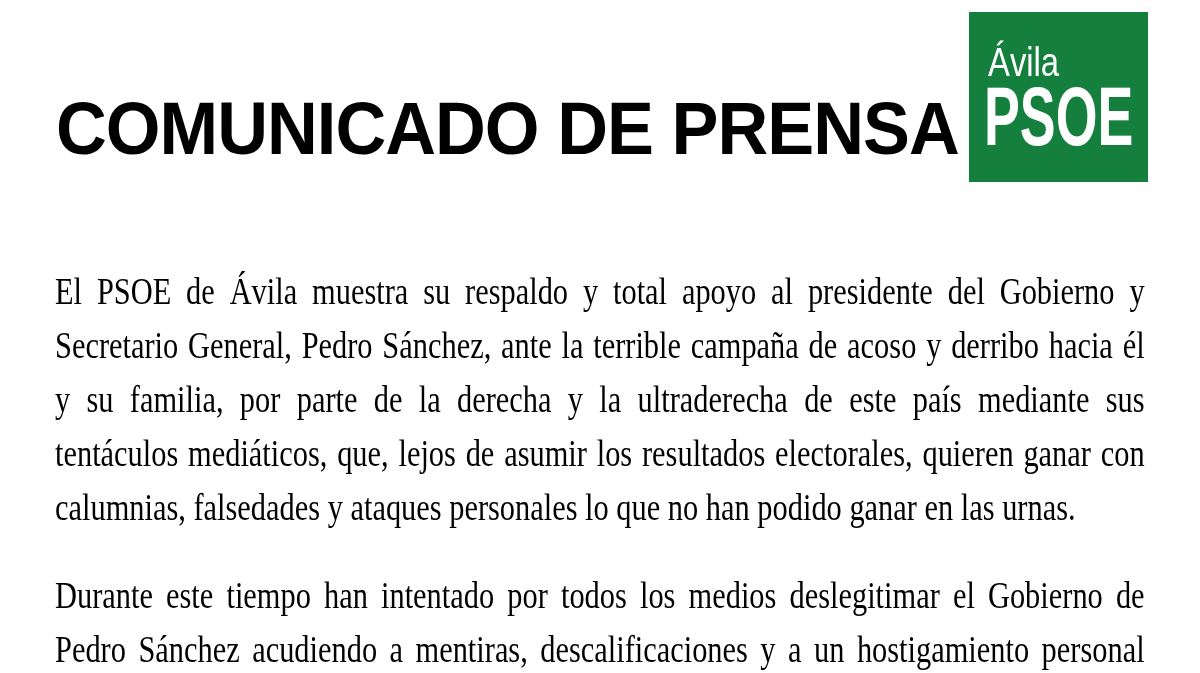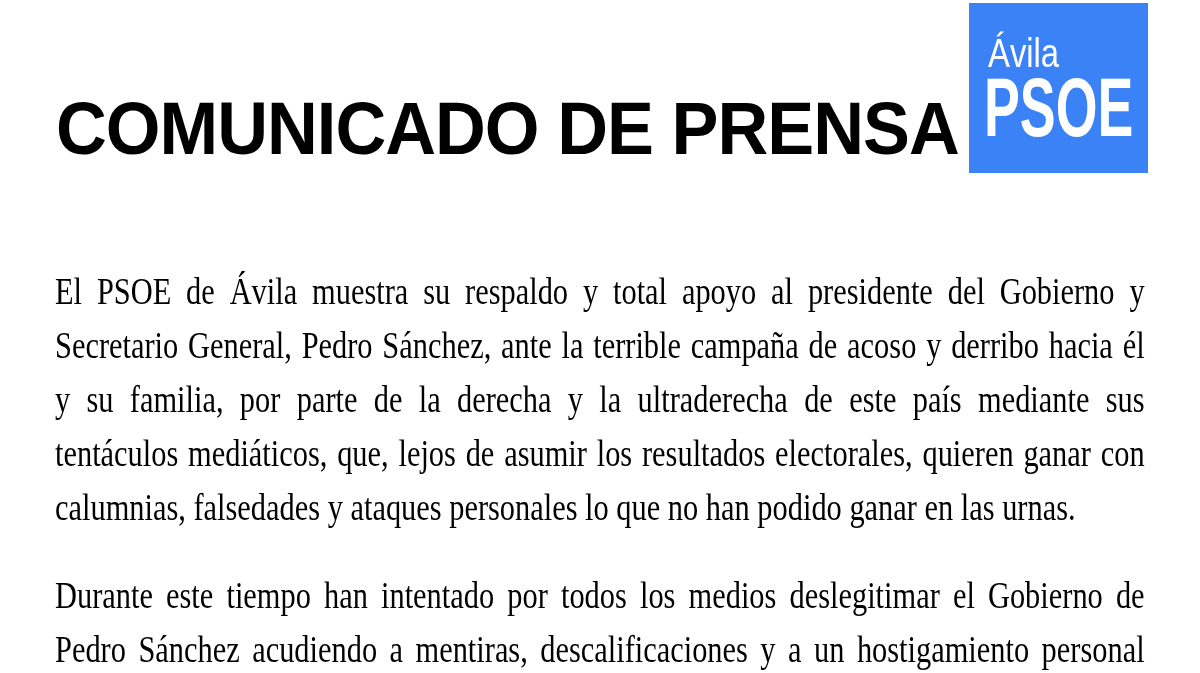--- a/index.html
+++ b/index.html
@@ -28,24 +28,24 @@
     color: #000000;
     white-space: nowrap;
     transform: scaleX(0.95);
     transform-origin: left top;
     z-index: 2;
   }
   
   .logo {
     position: absolute;
     left: 969px;
-    top: 3px;
+    top: 12px;
     width: 179px;
     height: 170px;
-    background: #3b82f6;
+    background: #15803d;
     z-index: 1;
   }
   .logo-region {
     position: absolute;
     left: 19px;
     top: 30px;
     font-family: "Liberation Sans", sans-serif;
     font-weight: normal;
     font-size: 40px;
     line-height: 40px;

